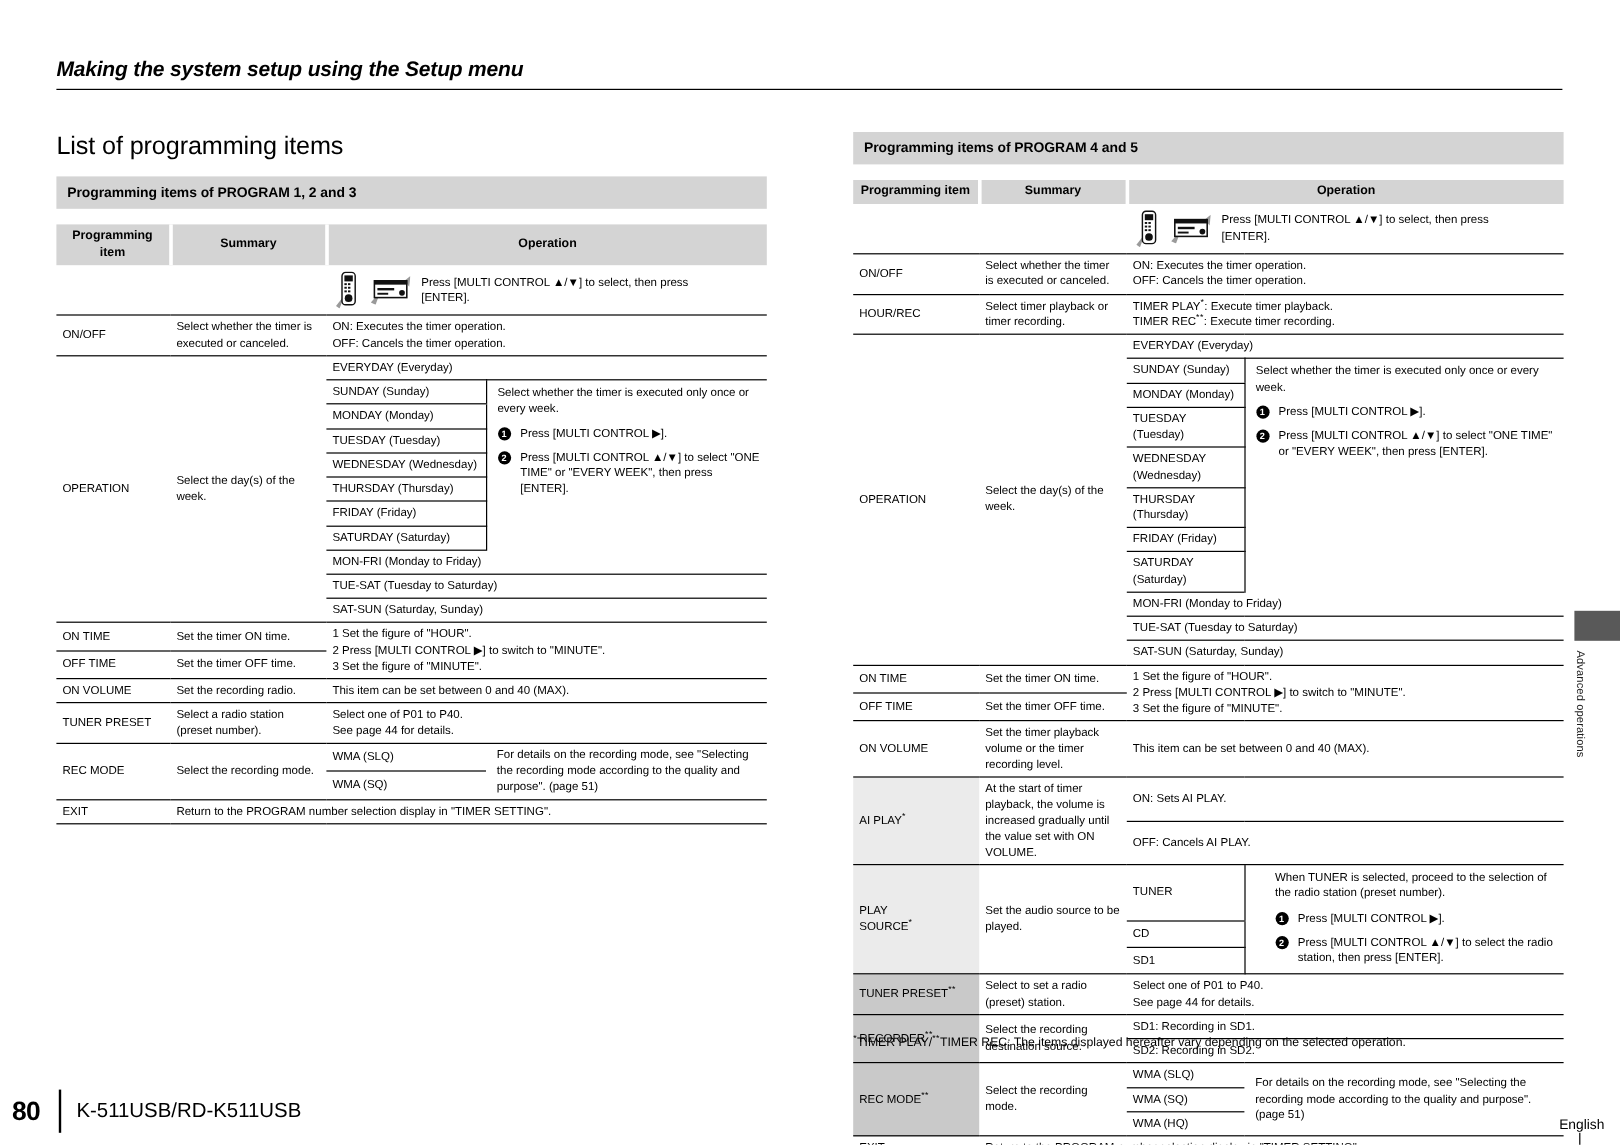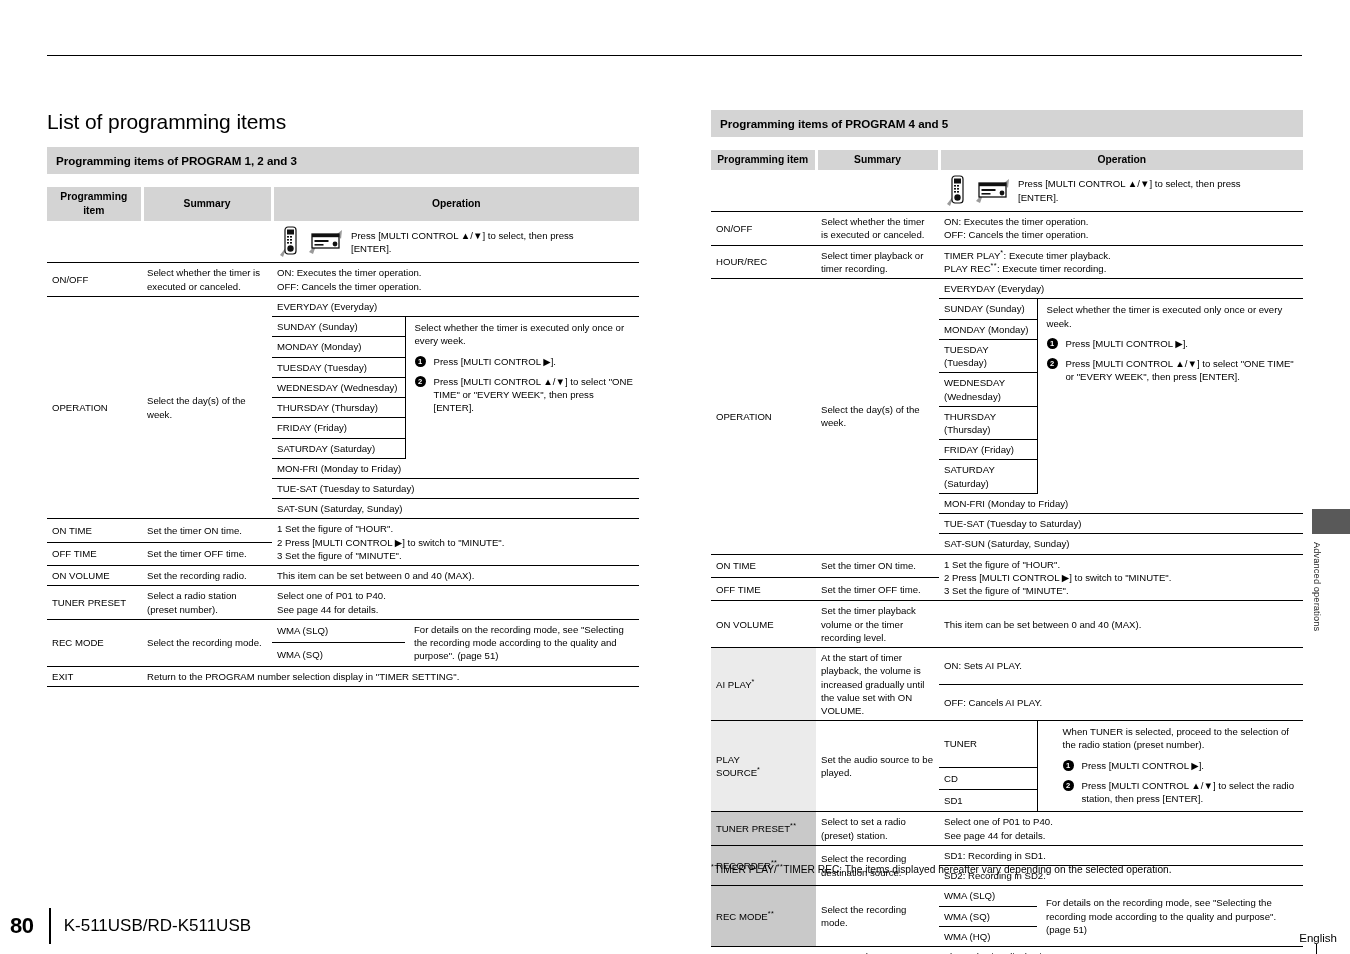--- a/index.html
+++ b/index.html
@@ -211,20 +211,21 @@
     flex-direction: column;
   }
   .lang { font-size: 11.5px; }
 </style>
 </head>
 <body>
 
 <div class="page">
 
   <div class="runhead">
+    <div class="runhead-title">Making the system setup using the Setup menu</div>
     <div class="runhead-rule"></div>
   </div>
 
   <div class="col-left">
 
     <h2 class="section-title">List of programming items</h2>
 
     <div class="band">Programming items of PROGRAM 1, 2 and 3</div>
 
     <table class="t" style="margin-top:13px;">
@@ -445,21 +446,21 @@
           <div>ON: Executes the timer operation.</div>
           <div>OFF: Cancels the timer operation.</div>
         </td>
       </tr>
 
       <tr>
         <td class="item bb">HOUR/REC</td>
         <td class="sum bb">Select timer playback or timer recording.</td>
         <td colspan="2" class="op bb">
           <div><span>TIMER PLAY</span><span class="sup">*</span><span>: Execute timer playback.</span></div>
-          <div><span>PLAY REC</span><span class="sup">**</span><span>: Execute timer recording.</span></div>
+          <div><span>TIMER REC</span><span class="sup">**</span><span>: Execute timer recording.</span></div>
         </td>
       </tr>
 
       <tr>
         <td rowspan="11" class="item bb" style="vertical-align:middle;">OPERATION</td>
         <td rowspan="11" class="sum bb" style="vertical-align:middle;">Select the day(s) of the week.</td>
         <td colspan="2" class="op bb">EVERYDAY (Everyday)</td>
       </tr>
 
       <tr>

